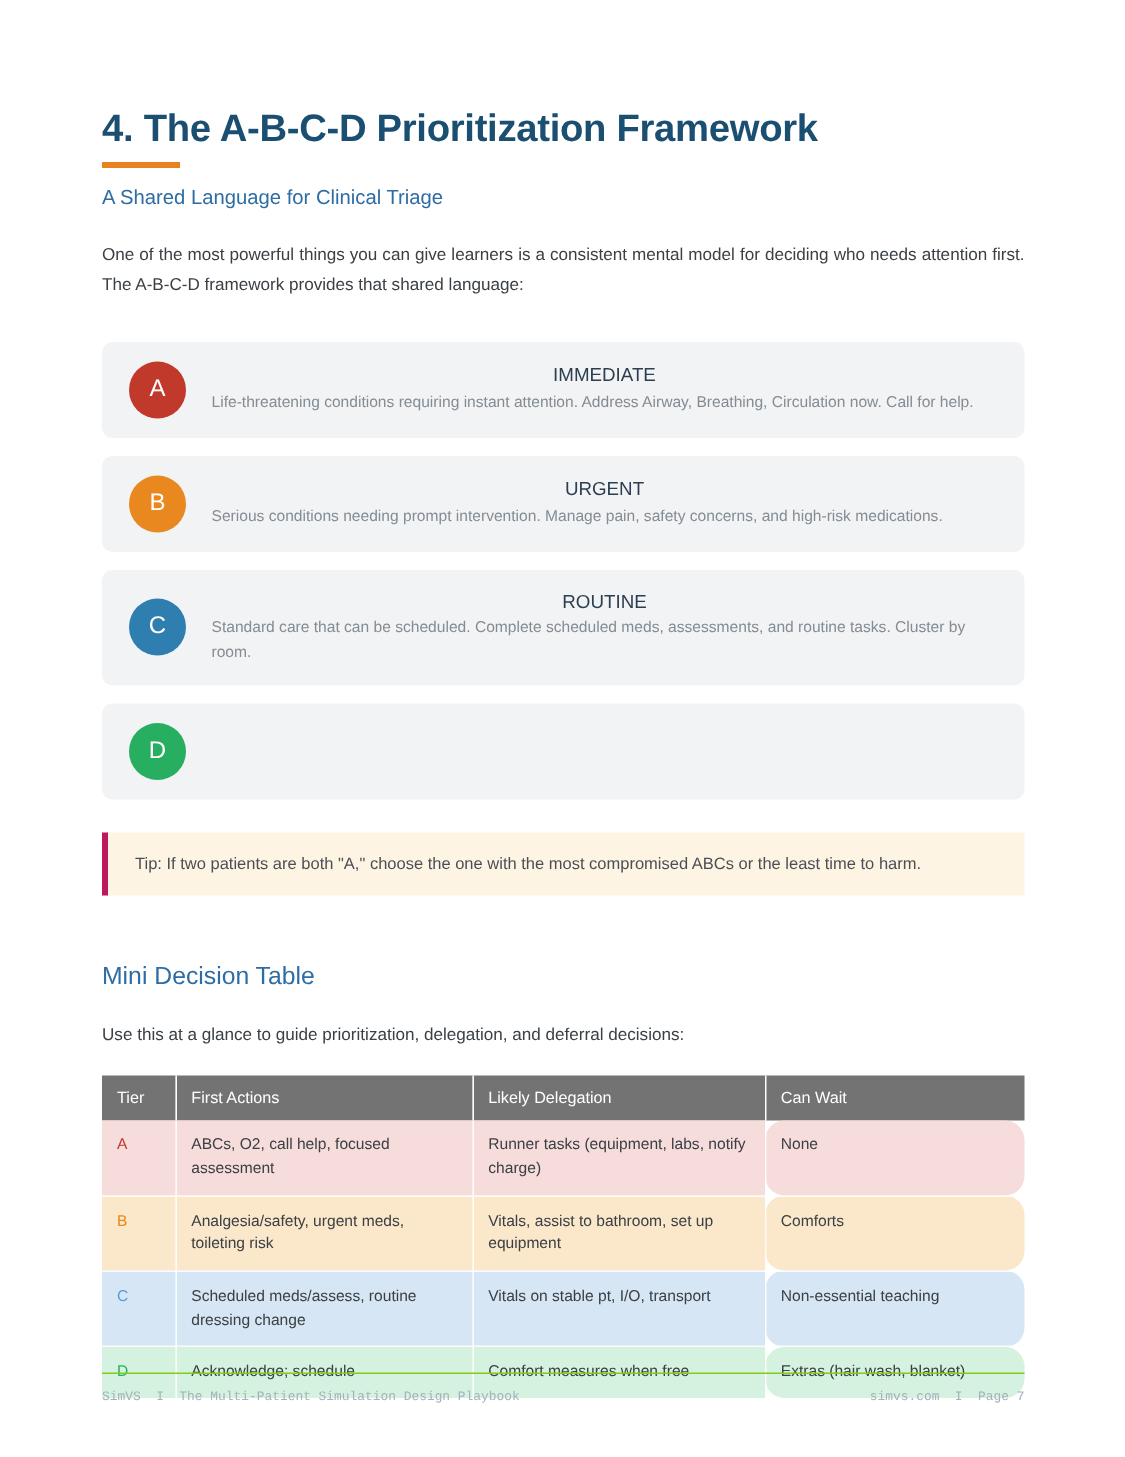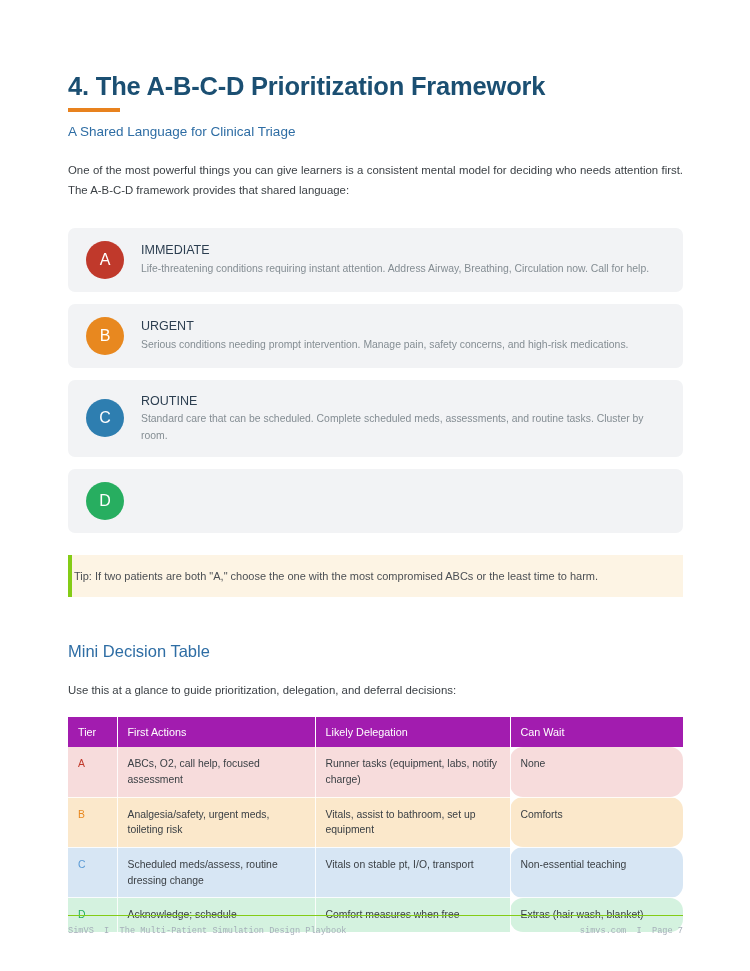--- a/index.html
+++ b/index.html
@@ -91,34 +91,35 @@
     justify-content: center;
     margin-right: 17px;
   }
   .card-body { flex: 1 1 auto; min-width: 0; }
   .card-title {
     font-size: 12.5px;
     color: #2C3E50;
     font-weight: normal;
     line-height: 1.35;
     margin-bottom: 2px;
+    text-align: center;
   }
   .card-desc {
     font-size: 10.4px;
     color: #848d93;
     line-height: 1.55;
     max-width: 540px;
   }
 
   
   .tip {
     margin-top: 22px;
     background: #FDF4E4;
-    border-left: 4px solid #84cc16;
-    padding: 13px 16px 13px 2px;
+    border-left: 4px solid #be185d;
+    padding: 13px 16px 13px 18px;
     font-size: 11px;
     color: #4b4f54;
     line-height: 1.5;
     box-sizing: border-box;
   }
 
   
   h2.section-heading {
     font-size: 16.5px;
     font-weight: normal;
@@ -134,21 +135,21 @@
 
   
   table.decision-table {
     margin-top: 18px;
     width: 615px;
     border-collapse: collapse;
     table-layout: fixed;
     font-size: 10.4px;
   }
   table.decision-table th {
-    background: #a21caf;
+    background: #737373;
     color: #ffffff;
     font-weight: normal;
     text-align: left;
     padding: 8px 10px;
     font-size: 10.8px;
     border-right: 1px solid #ffffff;
     line-height: 1.3;
   }
   table.decision-table th:last-child { border-right: none; }
   table.decision-table td {

